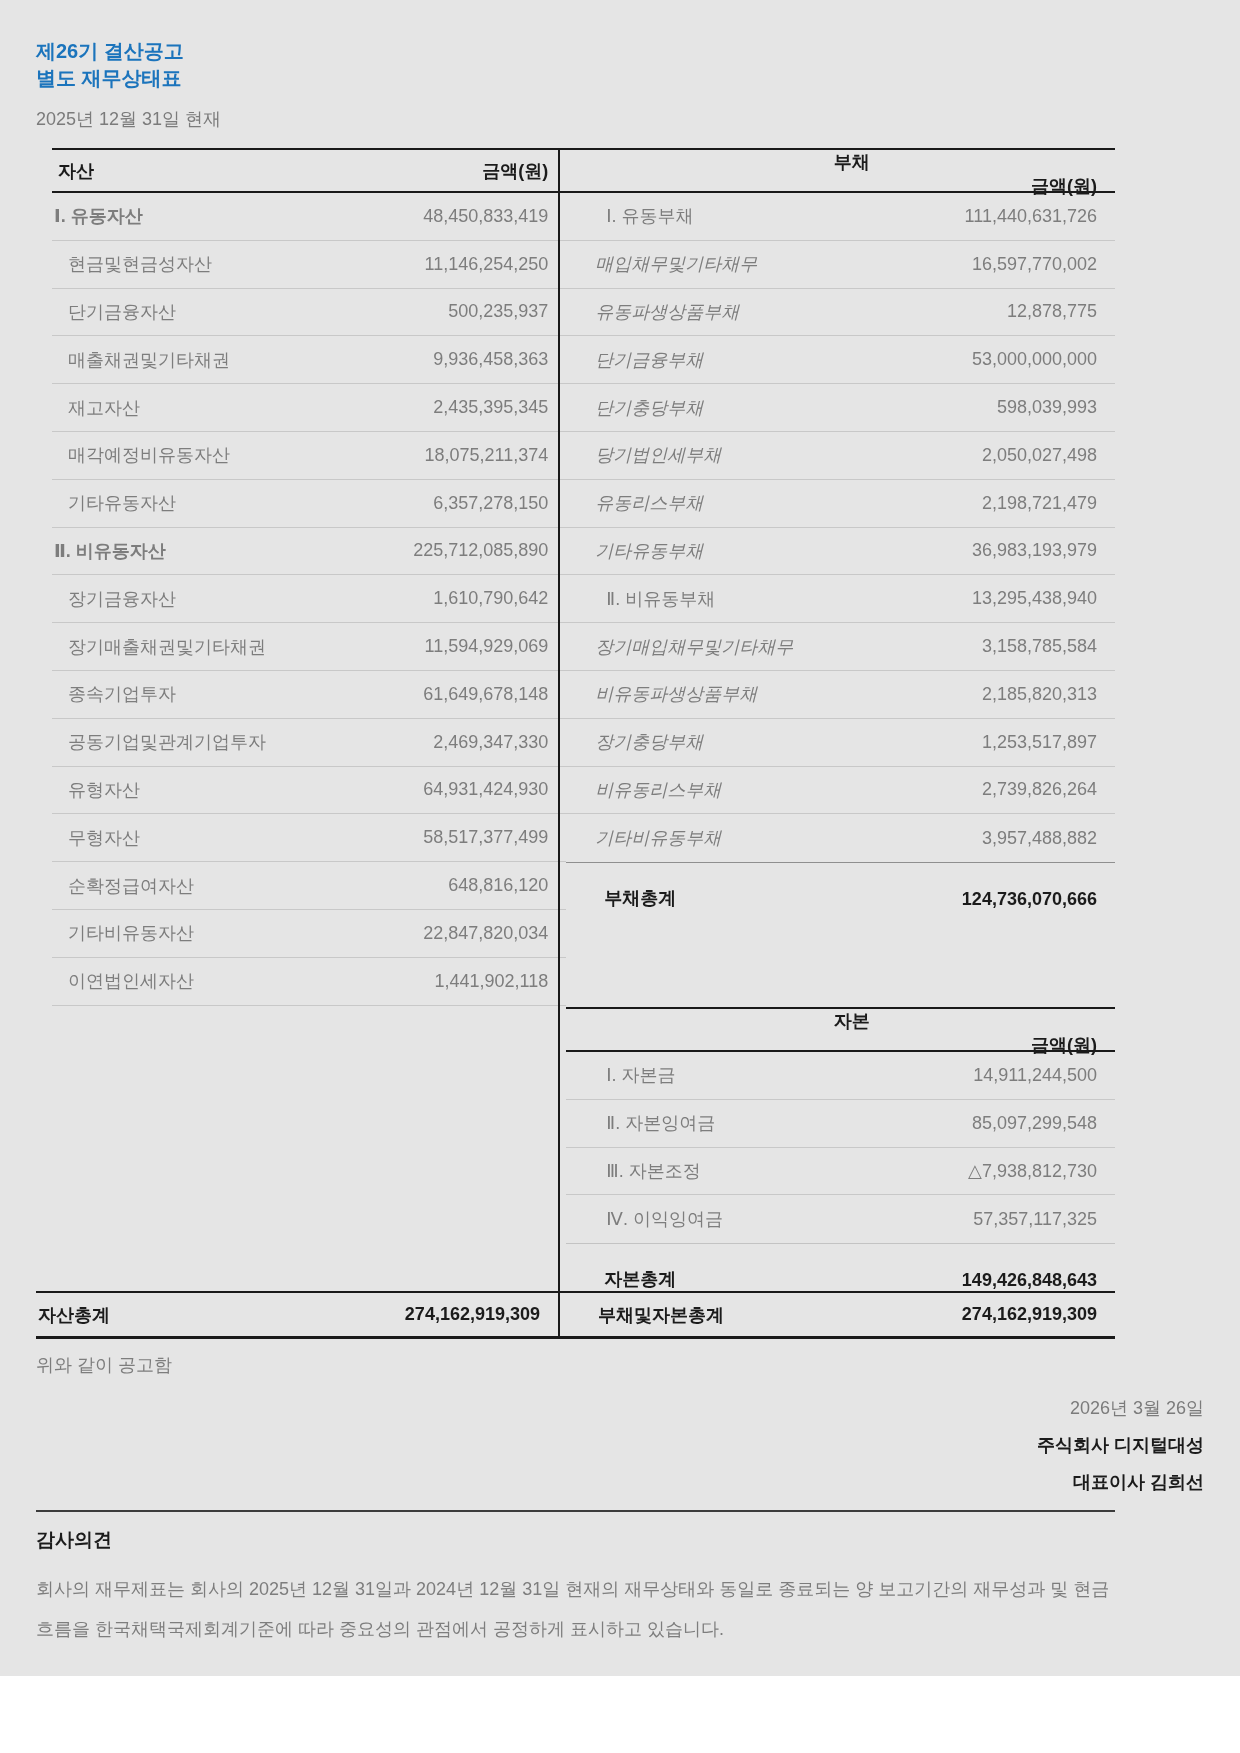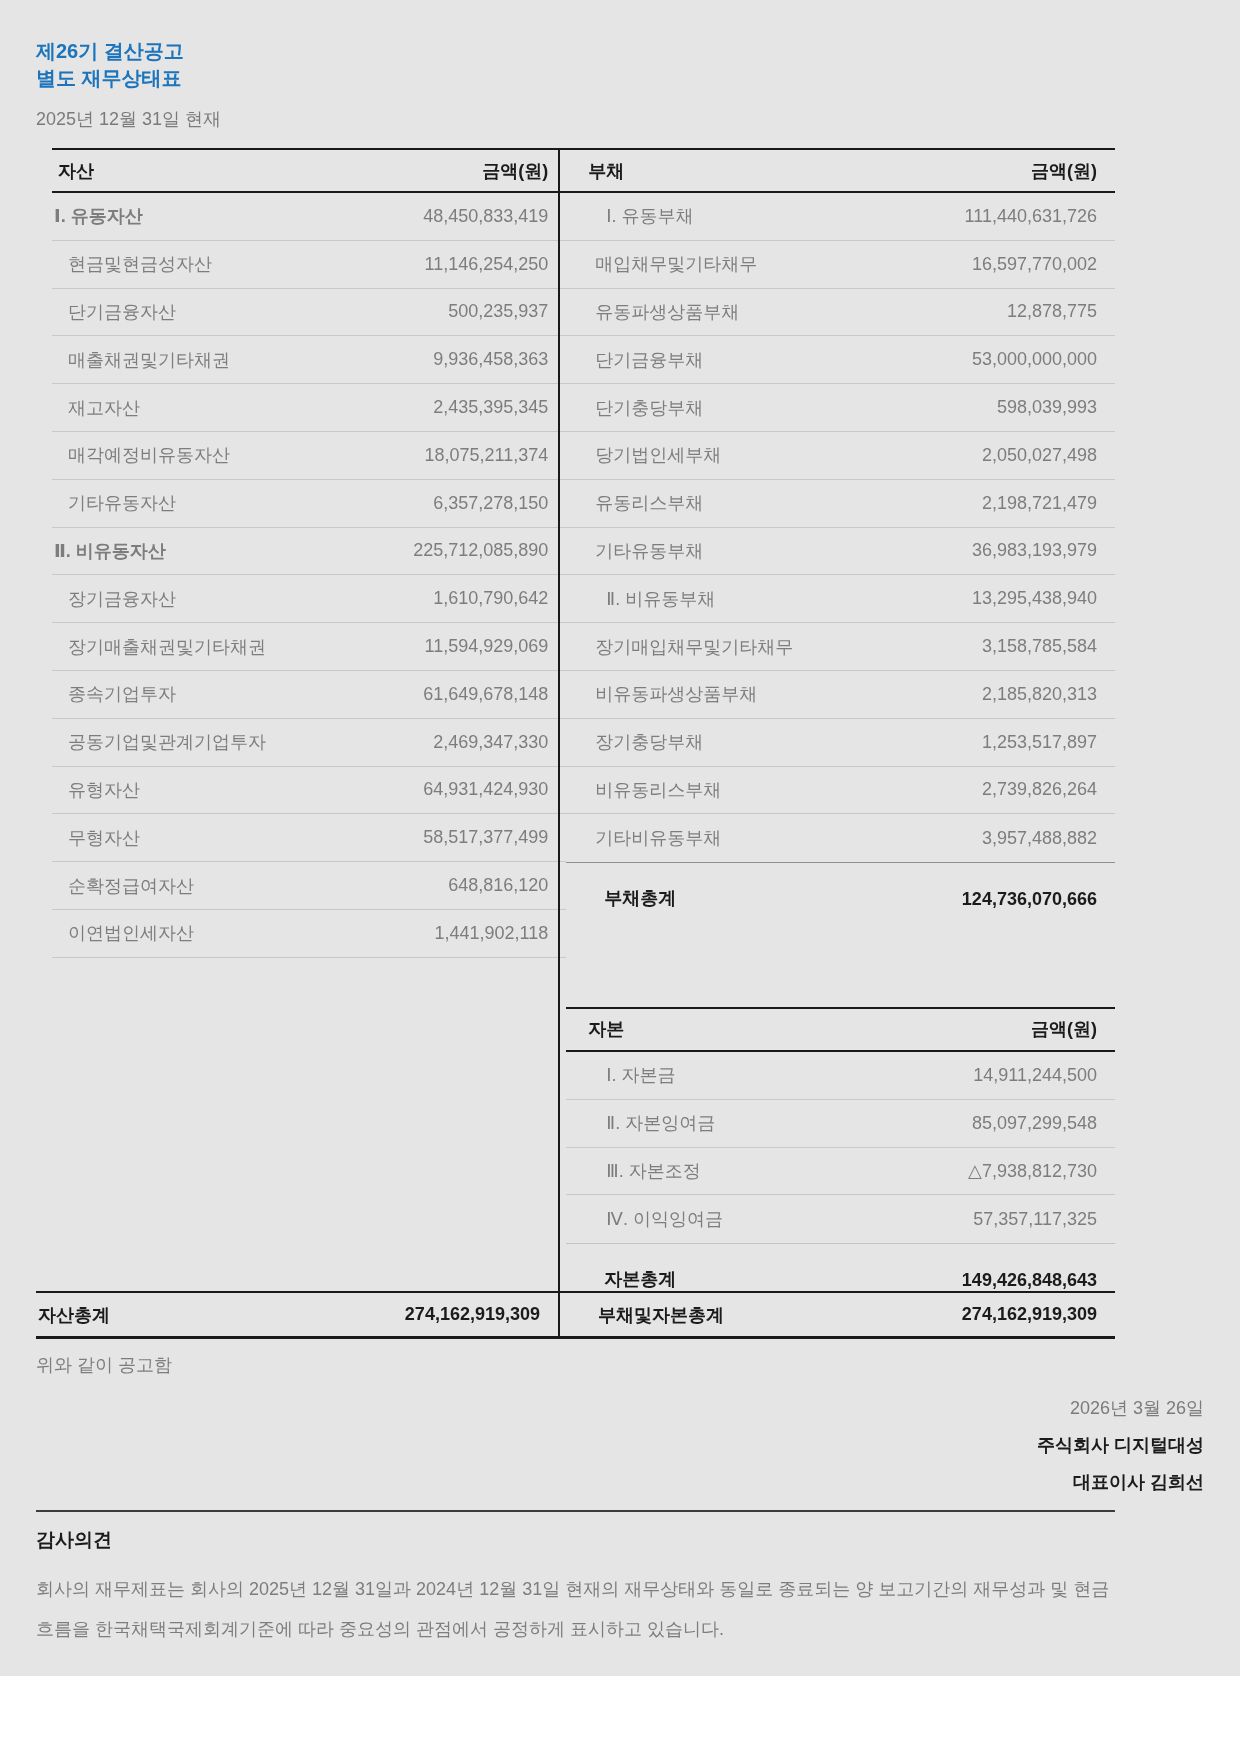--- a/index.html
+++ b/index.html
@@ -19,31 +19,31 @@
   .cols{ display:flex; height:1143px; }
   .col-left { width:522px;margin-left:16px; }
   .col-right{ width:557px; }
 
   .thead{
     height:45px; display:flex; align-items:center;
     border-top:2px solid #1a1a1a; border-bottom:2px solid #1a1a1a;
     font-size:18px; font-weight:bold; color:#1b1b1b;
   }
   .col-left  .thead{ padding-left:6px; }
-  .col-right .thead{ padding-left:22px; }
+  .col-right .thead{ padding-left:22px;flex-direction:column; }
 
   .row{
     height:47.8px; display:flex; align-items:center;
     border-bottom:1px solid #c8c8c8;
     font-size:18px; color:#7d7d7d;
   }
   .col-left  .row.section .lbl{ padding-left:2px;font-weight:bold;  }
   .col-left  .row.item    .lbl{ padding-left:16px; }
   .col-right .row.section .lbl{ padding-left:40px; }
-  .col-right .row.item    .lbl{ padding-left:29px; }
+  .col-right .row.item    .lbl{ padding-left:29px;font-style:italic; }
 
   .amt{ margin-left:auto; padding-right:18px; text-align:right; }
 
   #liab-rows  .row:last-child{ border-bottom:none; }
   #equity-rows .row:last-child{ border-bottom:none; }
 
   .subtotal{
     height:47.8px; display:flex; align-items:flex-end;
     font-size:18px; font-weight:bold; color:#1b1b1b;
   }
@@ -148,20 +148,24 @@
               <span class="lbl">유형자산</span>
               <span class="amt">64,931,424,930</span>
             </div>
             <div class="row item">
               <span class="lbl">무형자산</span>
               <span class="amt">58,517,377,499</span>
             </div>
             <div class="row item">
               <span class="lbl">순확정급여자산</span>
               <span class="amt">648,816,120</span>
+            </div>
+            <div class="row item">
+              <span class="lbl">기타비유동자산</span>
+              <span class="amt">22,847,820,034</span>
             </div>
             <div class="row item">
               <span class="lbl">이연법인세자산</span>
               <span class="amt">1,441,902,118</span>
             </div>
           </div>
       </div>
 
       <div class="col-right">
         <div class="thead">

